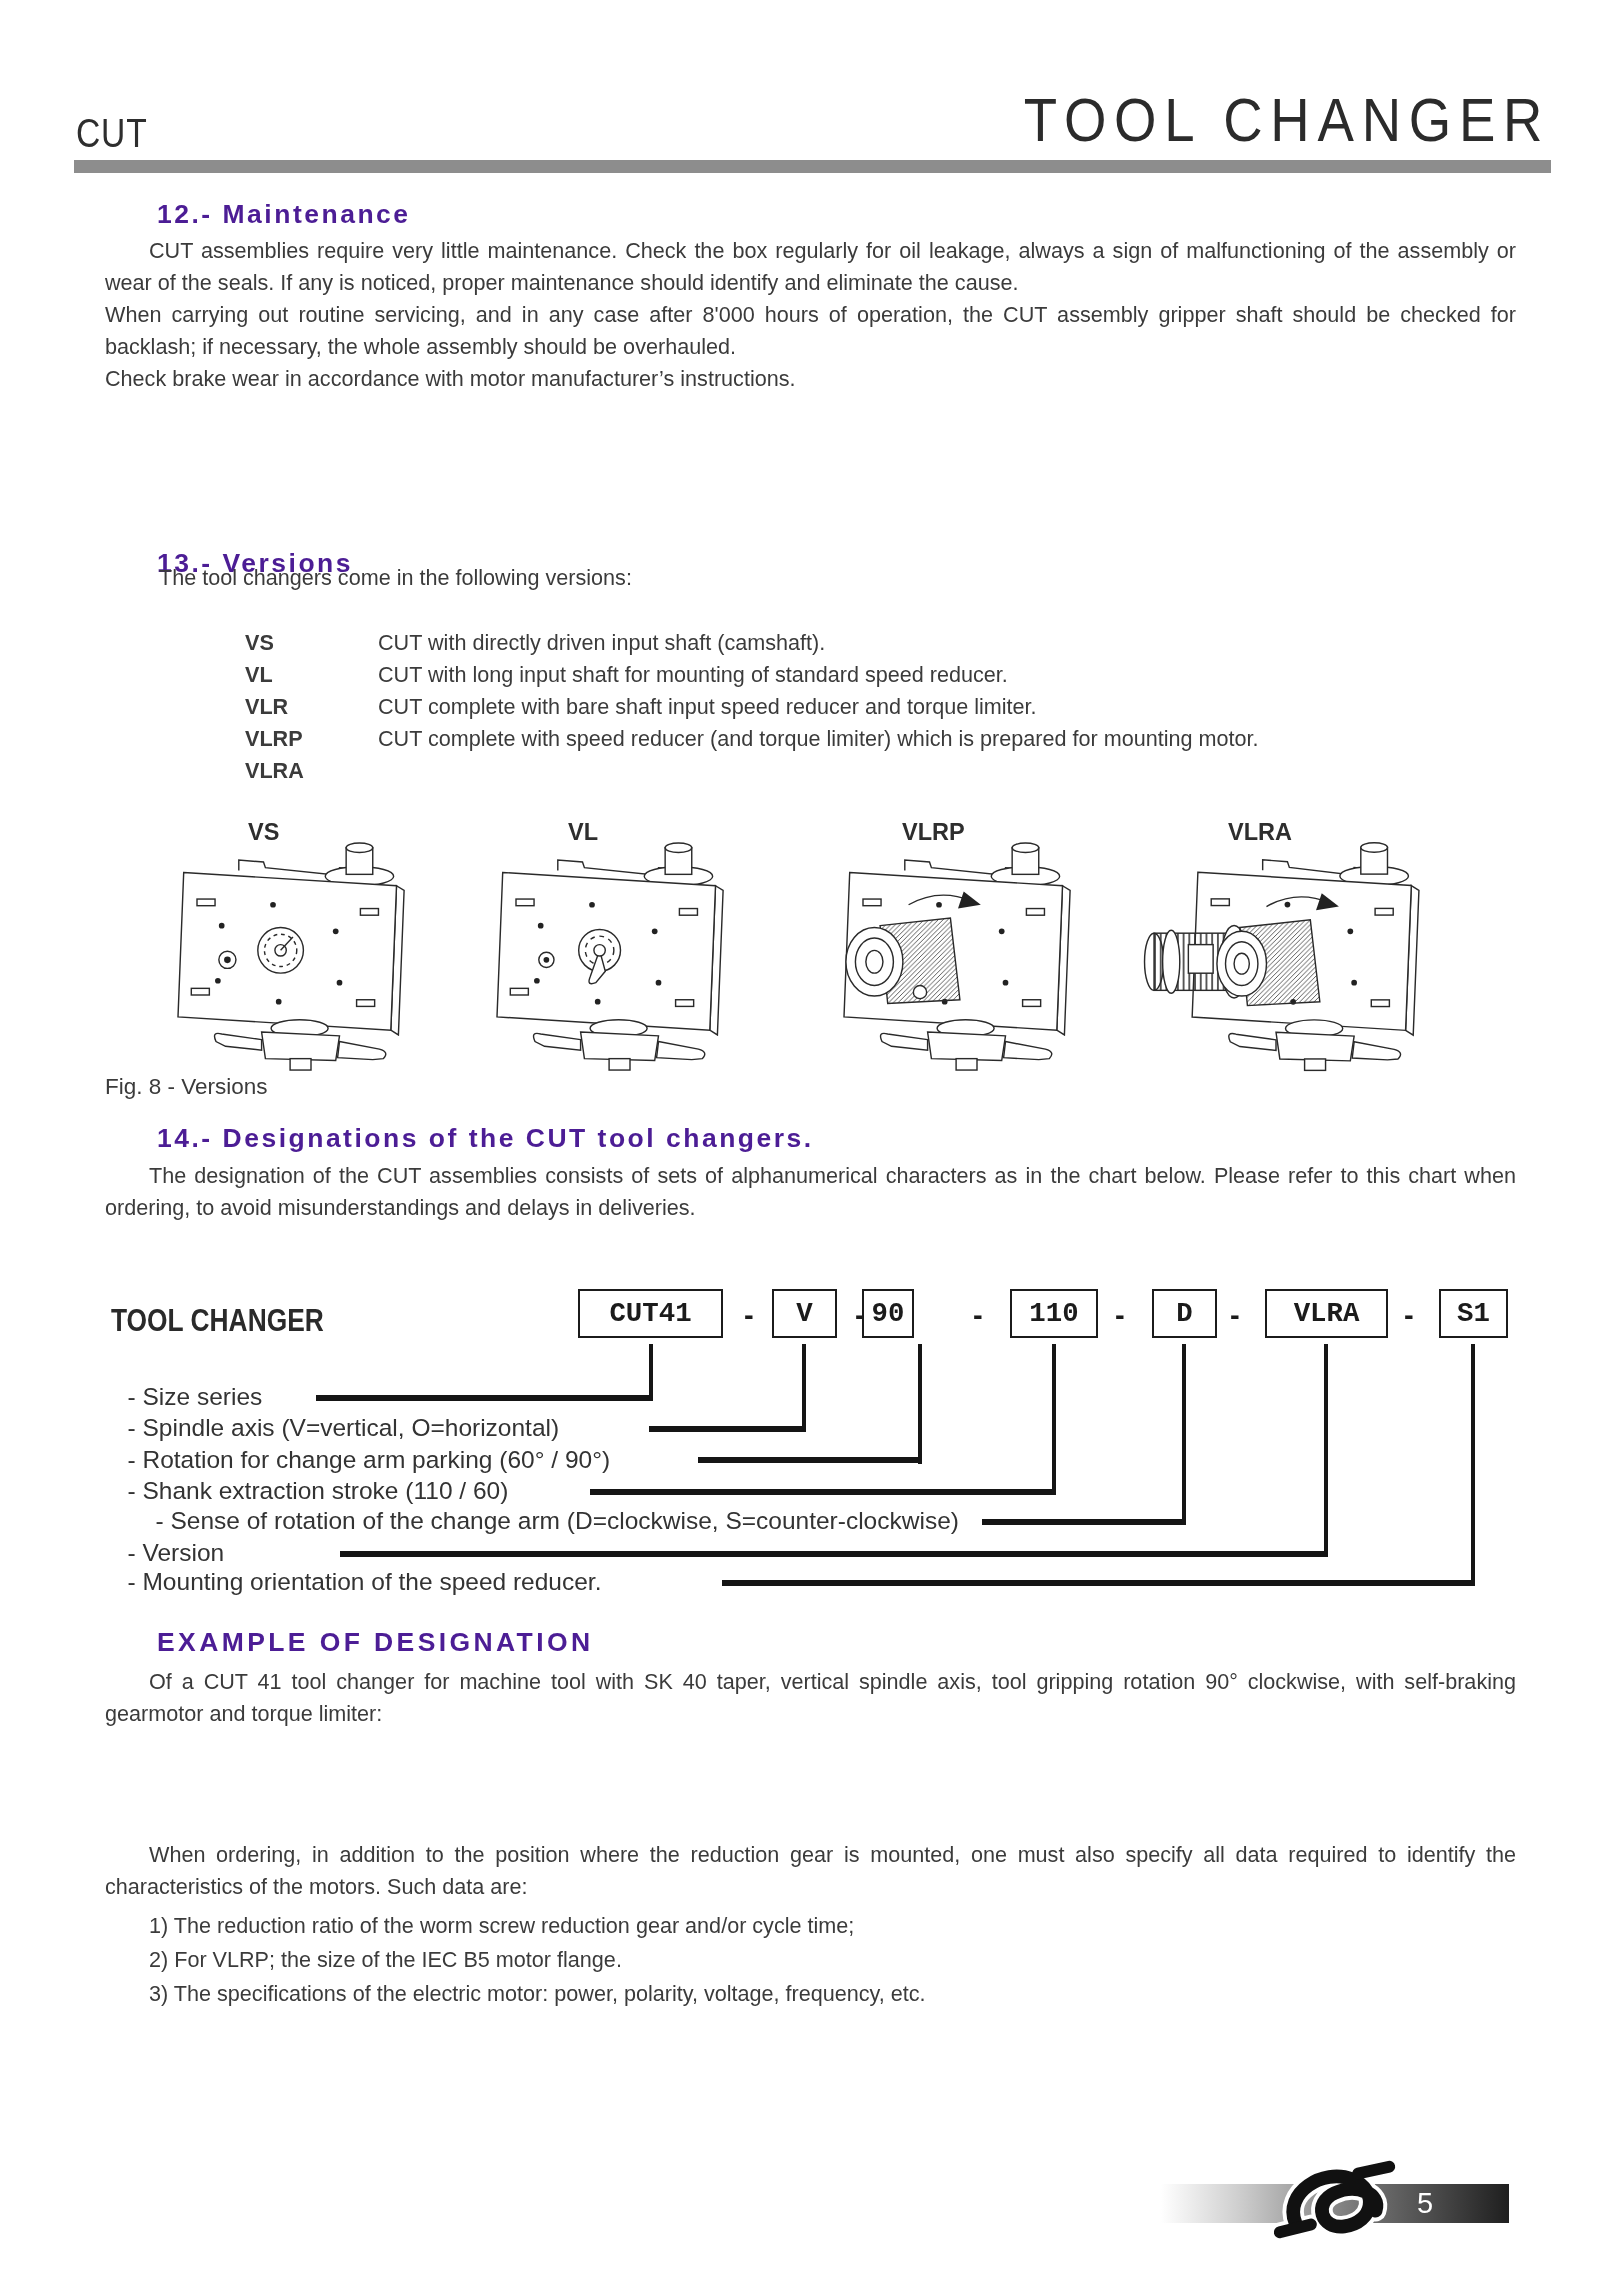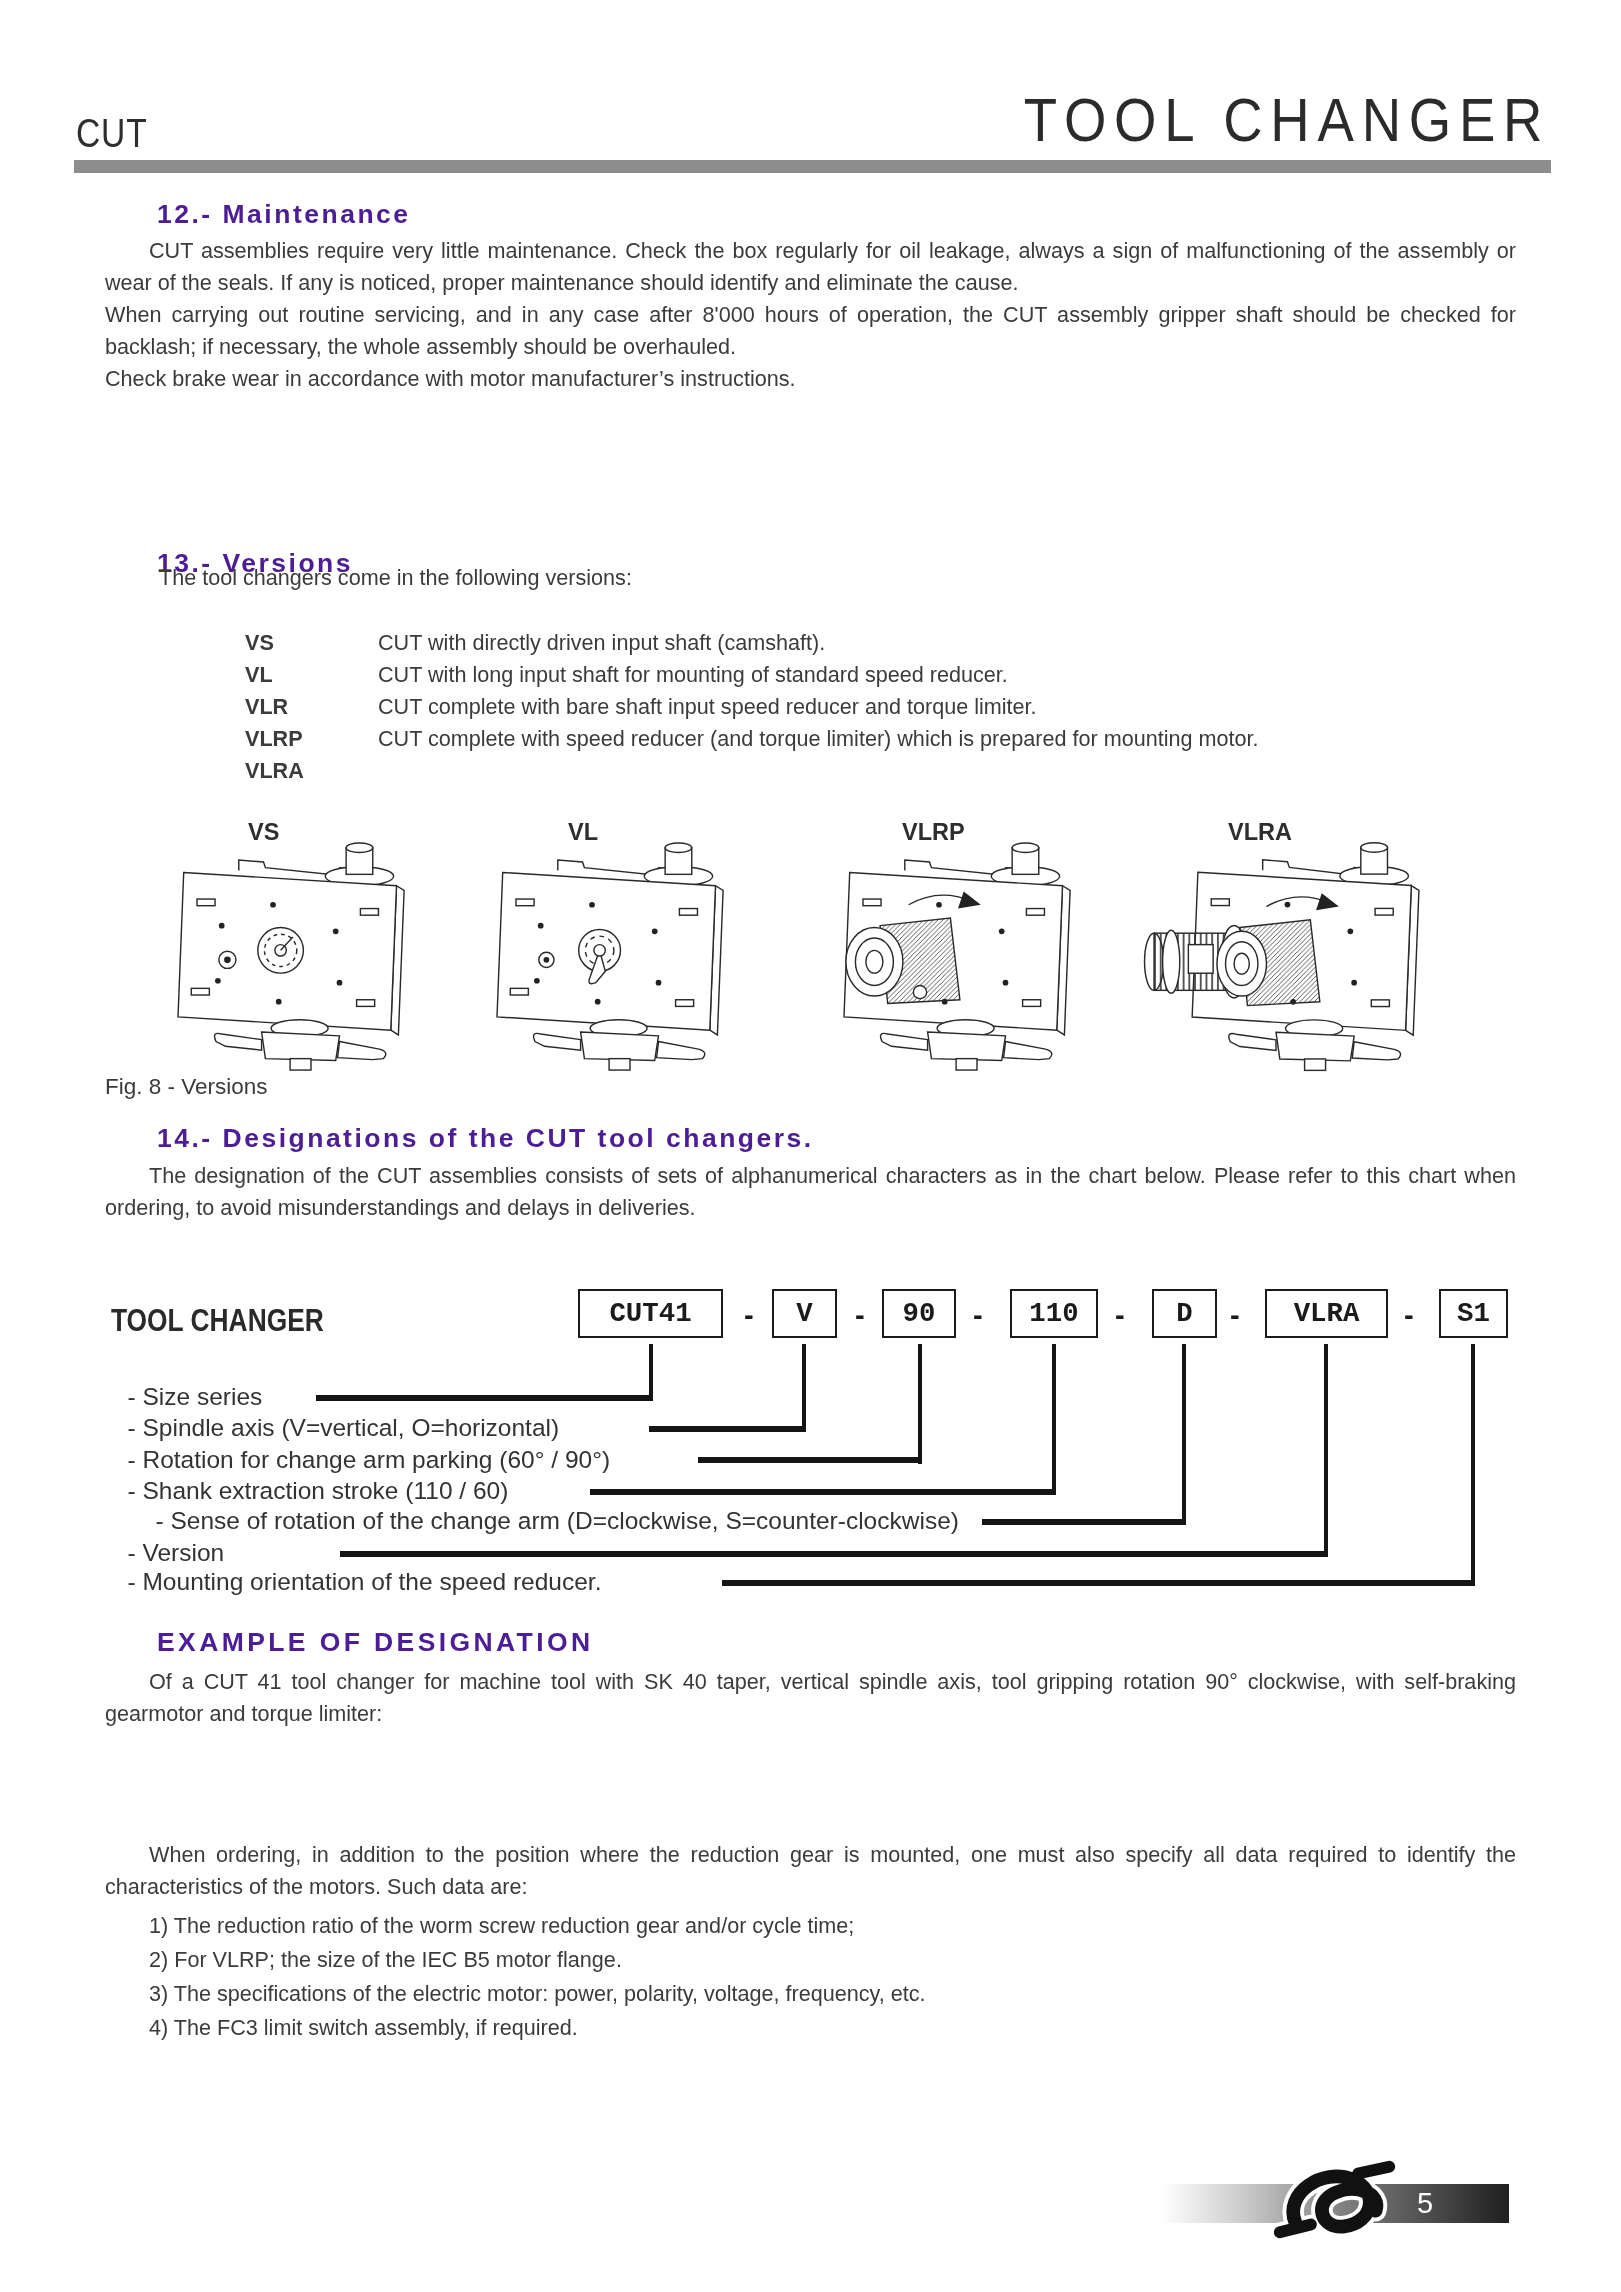--- a/index.html
+++ b/index.html
@@ -280,21 +280,21 @@
   <div class="abs sec-head" style="left:157px;top:1123px;">14.- Designations of the CUT tool changers.</div>
   <div class="abs body-block" style="top:1160px;">
     <p class="indent">The designation of the CUT assemblies consists of sets of alphanumerical characters as in the chart below. Please refer to this chart when ordering, to avoid misunderstandings and delays in deliveries.</p>
   </div>
 
   <div class="abs chart">
     <div class="chart-label">TOOL CHANGER</div>
 
     <div class="dbox" style="left:473px;width:145px;">CUT41</div>
     <div class="dbox" style="left:667px;width:65px;">V</div>
-    <div class="dbox" style="left:777px;width:74px;">90</div>
+    <div class="dbox" style="left:757px;width:52px;">90</div>
     <div class="dbox" style="left:905px;width:88px;">110</div>
     <div class="dbox" style="left:1047px;width:65px;">D</div>
     <div class="dbox" style="left:1160px;width:123px;">VLRA</div>
     <div class="dbox" style="left:1334px;width:69px;">S1</div>
 
     <div class="dash" style="left:635px;">-</div>
     <div class="dash" style="left:746px;">-</div>
     <div class="dash" style="left:864px;">-</div>
     <div class="dash" style="left:1006px;">-</div>
     <div class="dash" style="left:1121px;">-</div>
@@ -330,21 +330,20 @@
     <p class="indent">Of a CUT 41 tool changer for machine tool with SK 40 taper, vertical spindle axis, tool gripping rotation 90° clockwise, with self-braking gearmotor and torque limiter:</p>
   </div>
 
   <div class="abs body-block" style="top:1839px;">
     <p class="indent">When ordering, in addition to the position where the reduction gear is mounted, one must also specify all data required to identify the characteristics of the motors. Such data are:</p>
   </div>
   <div class="abs ordering-list">
     <div>1) The reduction ratio of the worm screw reduction gear and/or cycle time;</div>
     <div>2) For VLRP; the size of the IEC B5 motor flange.</div>
     <div>3) The specifications of the electric motor: power, polarity, voltage, frequency, etc.</div>
-    <div>4) The FC3 limit switch assembly, if required.</div>
   </div>
 
   <div class="abs footer-bar"></div>
   <svg class="abs logo" width="137" height="93" viewBox="0 0 140 95">
     <path d="M30,72 C18,42 58,16 88,28 C116,40 110,72 80,76 C56,79 48,52 70,42 C92,32 118,42 112,60" fill="none" stroke="#ffffff" stroke-width="22" stroke-linecap="round"></path>
     <path d="M14,82 L46,74" stroke="#ffffff" stroke-width="20" stroke-linecap="round"></path>
     <path d="M94,22 L126,15" stroke="#ffffff" stroke-width="20" stroke-linecap="round"></path>
     <path d="M30,72 C18,42 58,16 88,28 C116,40 110,72 80,76 C56,79 48,52 70,42 C92,32 118,42 112,60" fill="none" stroke="#111111" stroke-width="14" stroke-linecap="round"></path>
     <path d="M14,82 L46,74" stroke="#111111" stroke-width="12" stroke-linecap="round"></path>
     <path d="M94,22 L126,15" stroke="#111111" stroke-width="12" stroke-linecap="round"></path>

